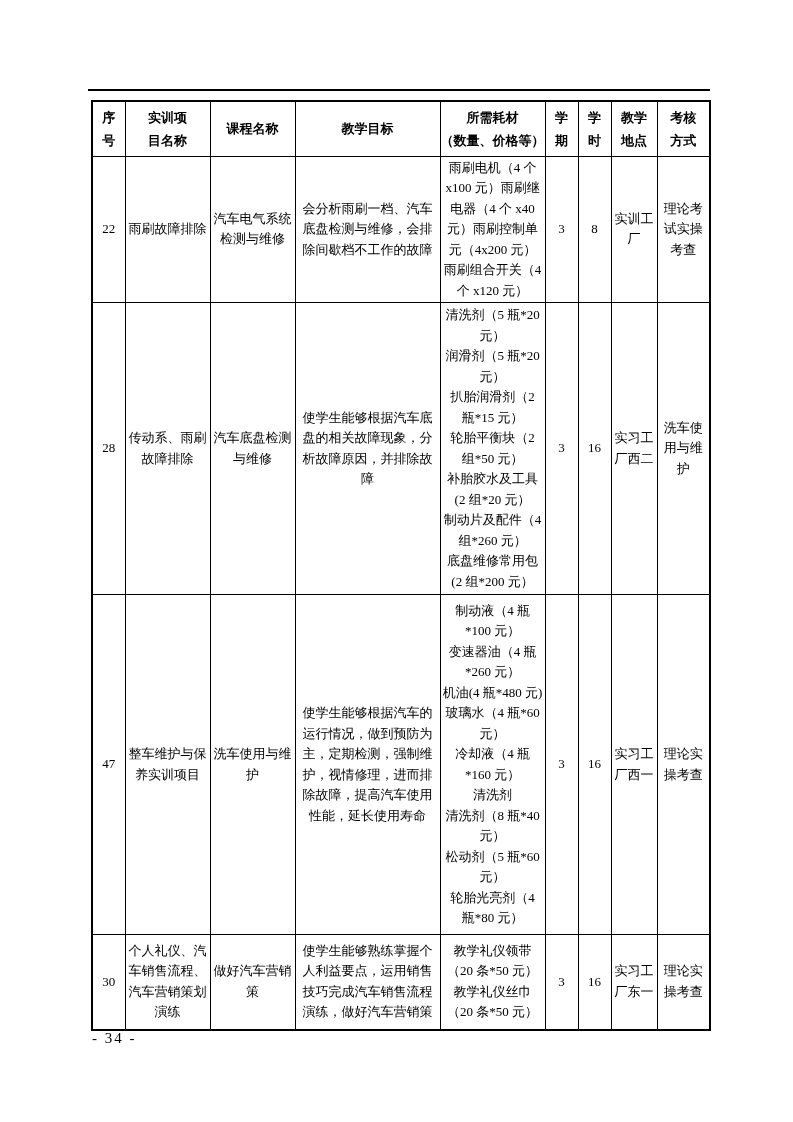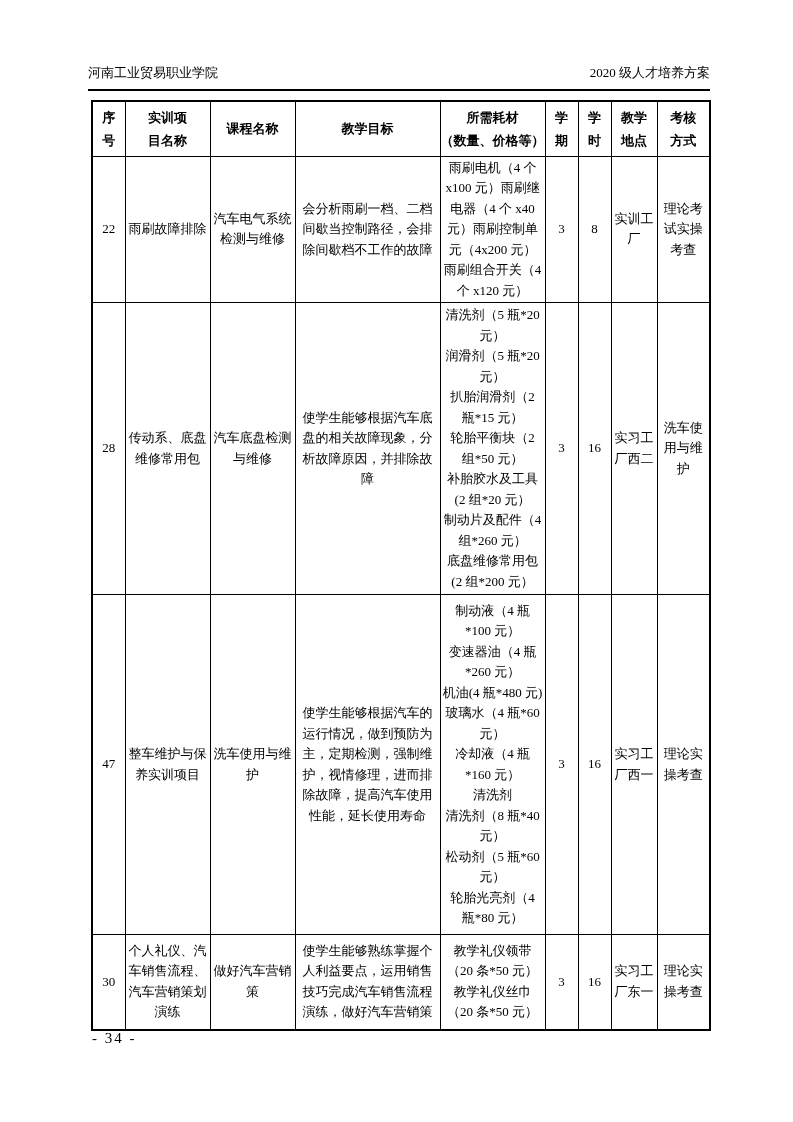--- a/index.html
+++ b/index.html
@@ -54,24 +54,20 @@
   .doc-footer {
     position: absolute; top: 1030px; left: 92px;
     font-size: 15px; letter-spacing: 2px;
   }
 </style>
 </head>
 <body>
 
 <div class="page">
 
-  <div class="doc-header">
-    <span>河南工业贸易职业学院</span>
-    <span>2020 级人才培养方案</span>
-  </div>
   <div class="header-rule"></div>
 
   <table class="training">
     <colgroup>
       <col style="width:33px">
         <col style="width:85px">
         <col style="width:85px">
       <col style="width:145px">
         <col style="width:105px">
         <col style="width:33px">
@@ -96,31 +92,31 @@
       <th>教学
 地点</th>
       <th>考核
 方式</th>
     </tr>
 
     <tr class="row-27">
       <td class="c-center">22</td>
       <td class="c-left">雨刷故障排除</td>
       <td class="c-left">汽车电气系统检测与维修</td>
-      <td class="c-left">会分析雨刷一档、二档间歇当控制路径，会排除间歇档不工作的故障</td>
+      <td class="c-left">会分析雨刷一档、汽车底盘检测与维修，会排除间歇档不工作的故障</td>
       <td class="c-center">雨刷电机（4 个 x100 元）雨刷继电器（4 个 x40 元）雨刷控制单元（4x200 元）雨刷组合开关（4 个 x120 元）</td>
       <td class="c-center">3</td>
       <td class="c-center">8</td>
       <td class="c-center">实训工厂</td>
       <td class="c-left">理论考试实操考查</td>
     </tr>
 
     <tr class="row-28">
       <td class="c-center">28</td>
-      <td class="c-left">传动系、底盘维修常用包</td>
+      <td class="c-left">传动系、雨刷故障排除</td>
       <td class="c-left">汽车底盘检测与维修</td>
       <td class="c-left">使学生能够根据汽车底盘的相关故障现象，分析故障原因，并排除故障</td>
       <td class="c-center">清洗剂（5 瓶*20 元）
 润滑剂（5 瓶*20 元）
 扒胎润滑剂（2 瓶*15 元）
 轮胎平衡块（2 组*50 元）
 补胎胶水及工具(2 组*20 元）
 制动片及配件（4 组*260 元）
 底盘维修常用包(2 组*200 元）</td>
       <td class="c-center">3</td>

